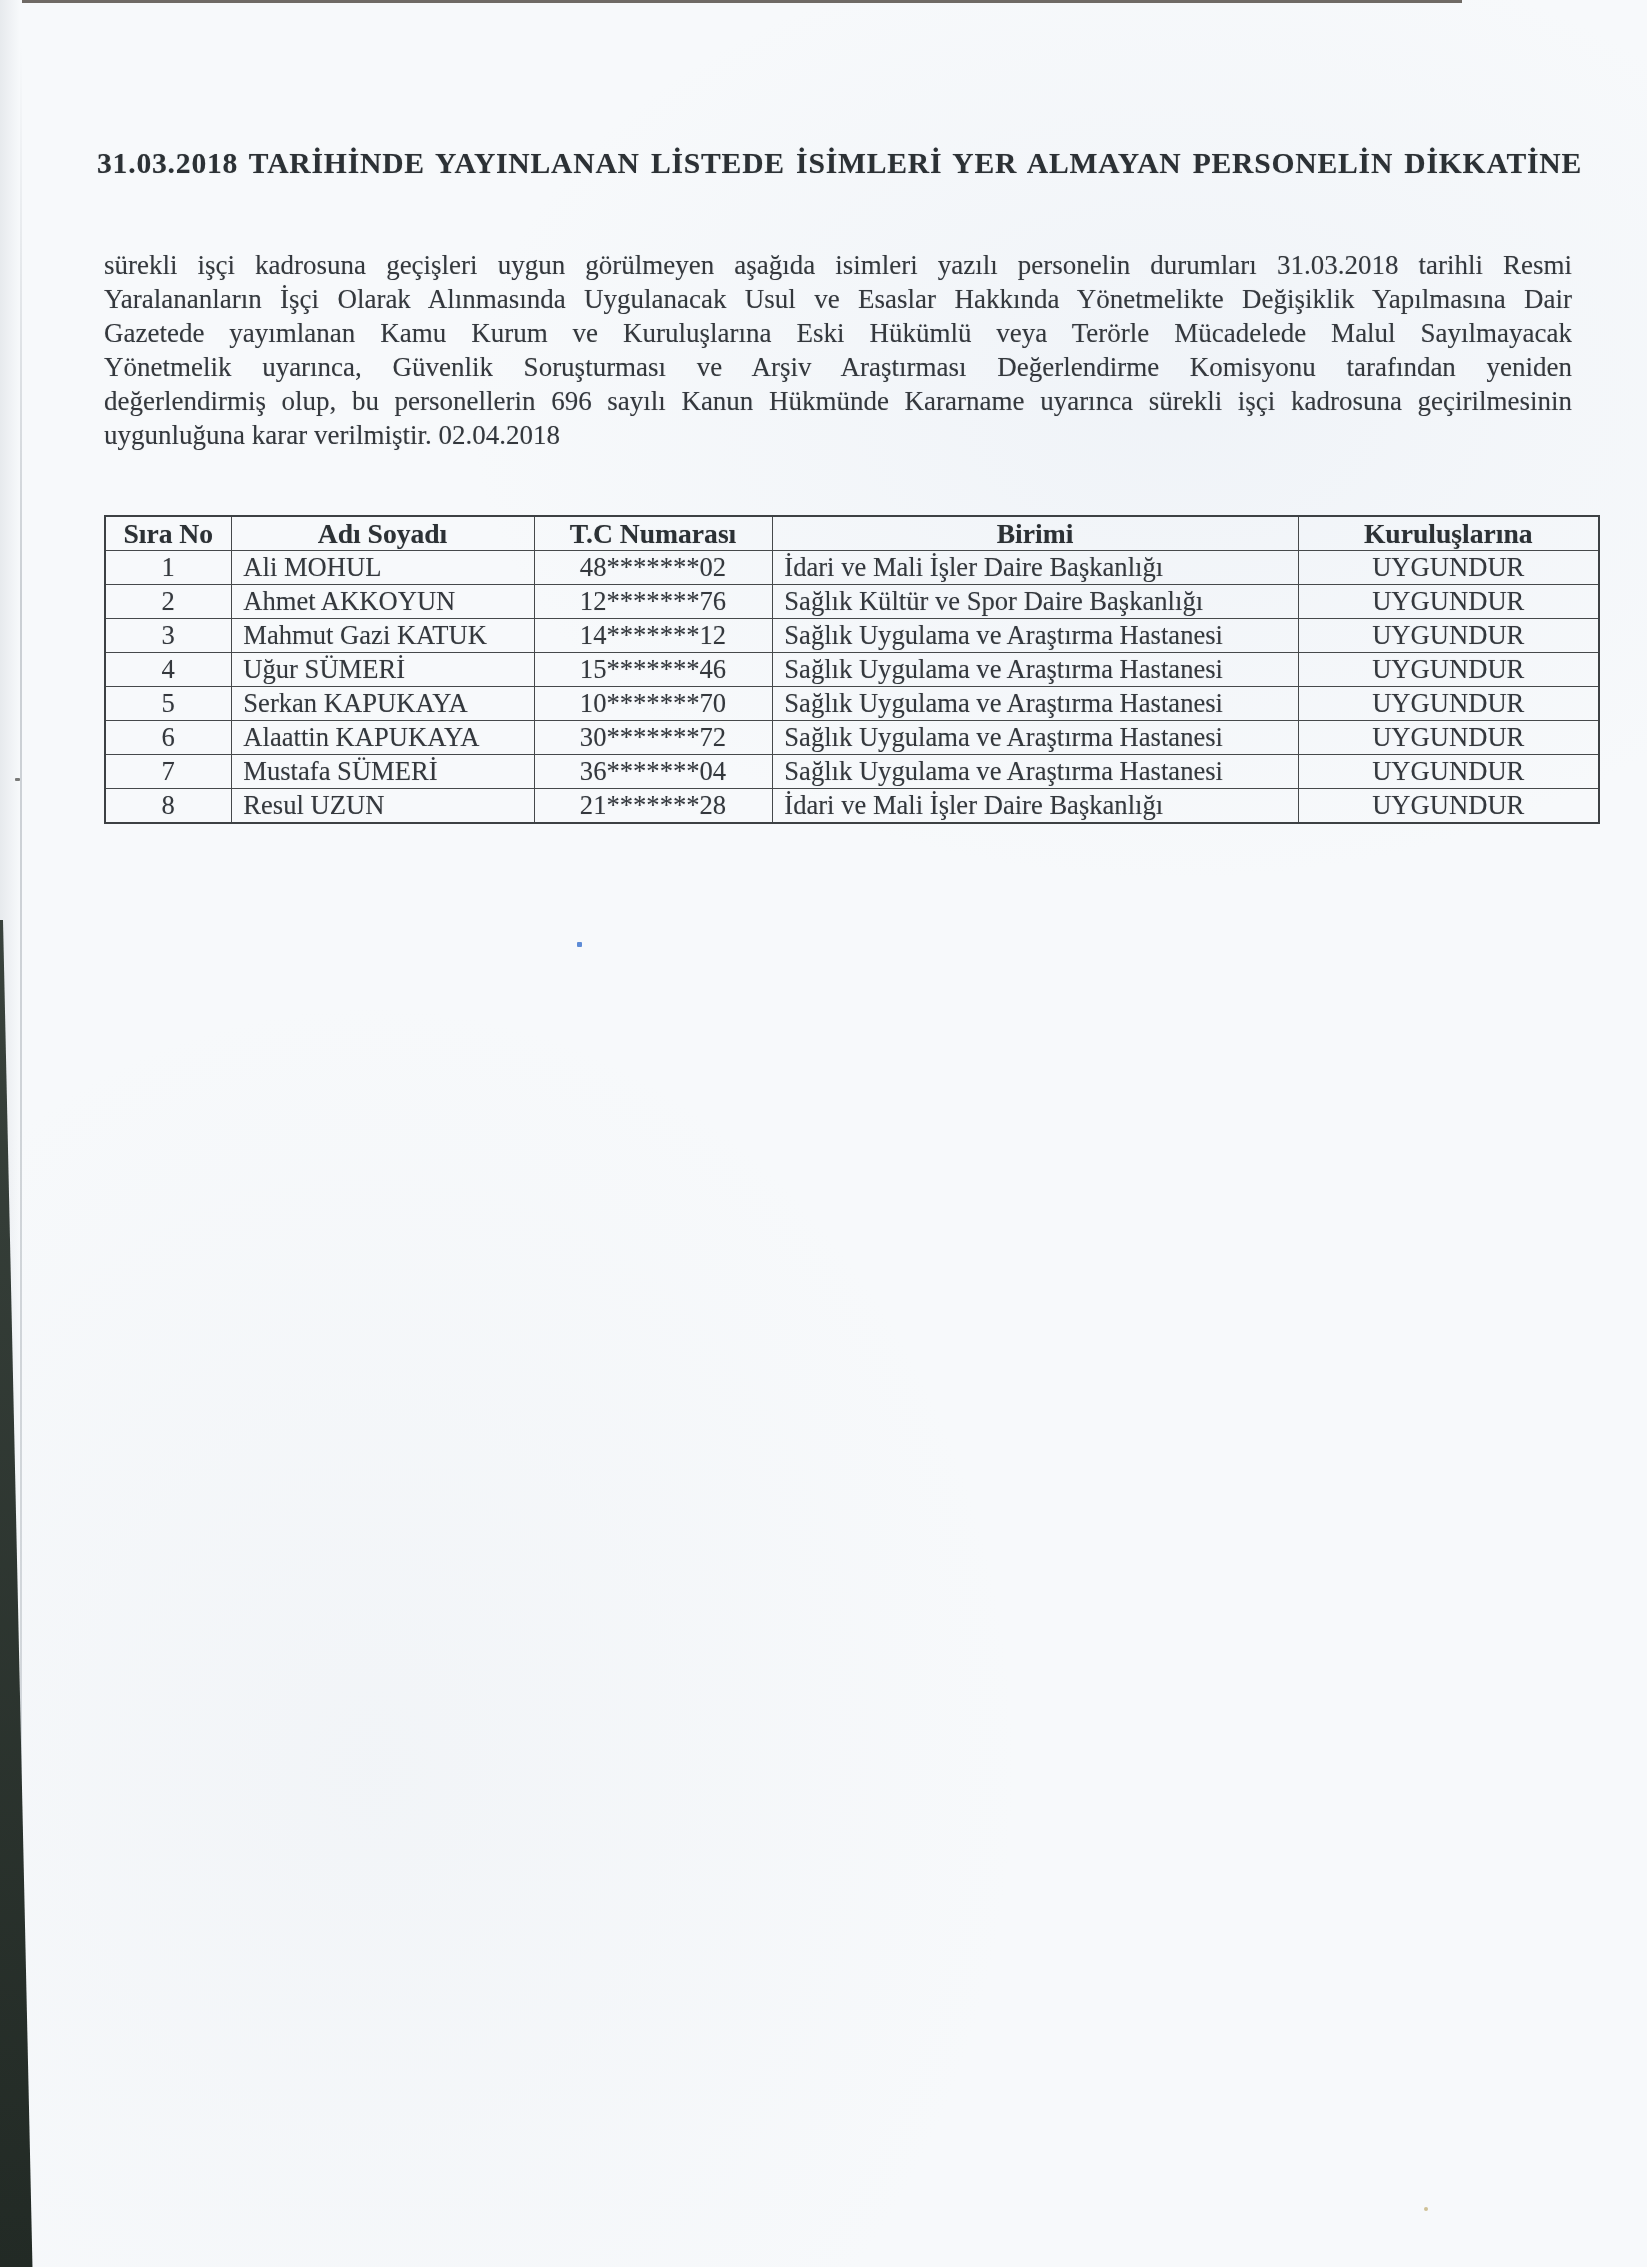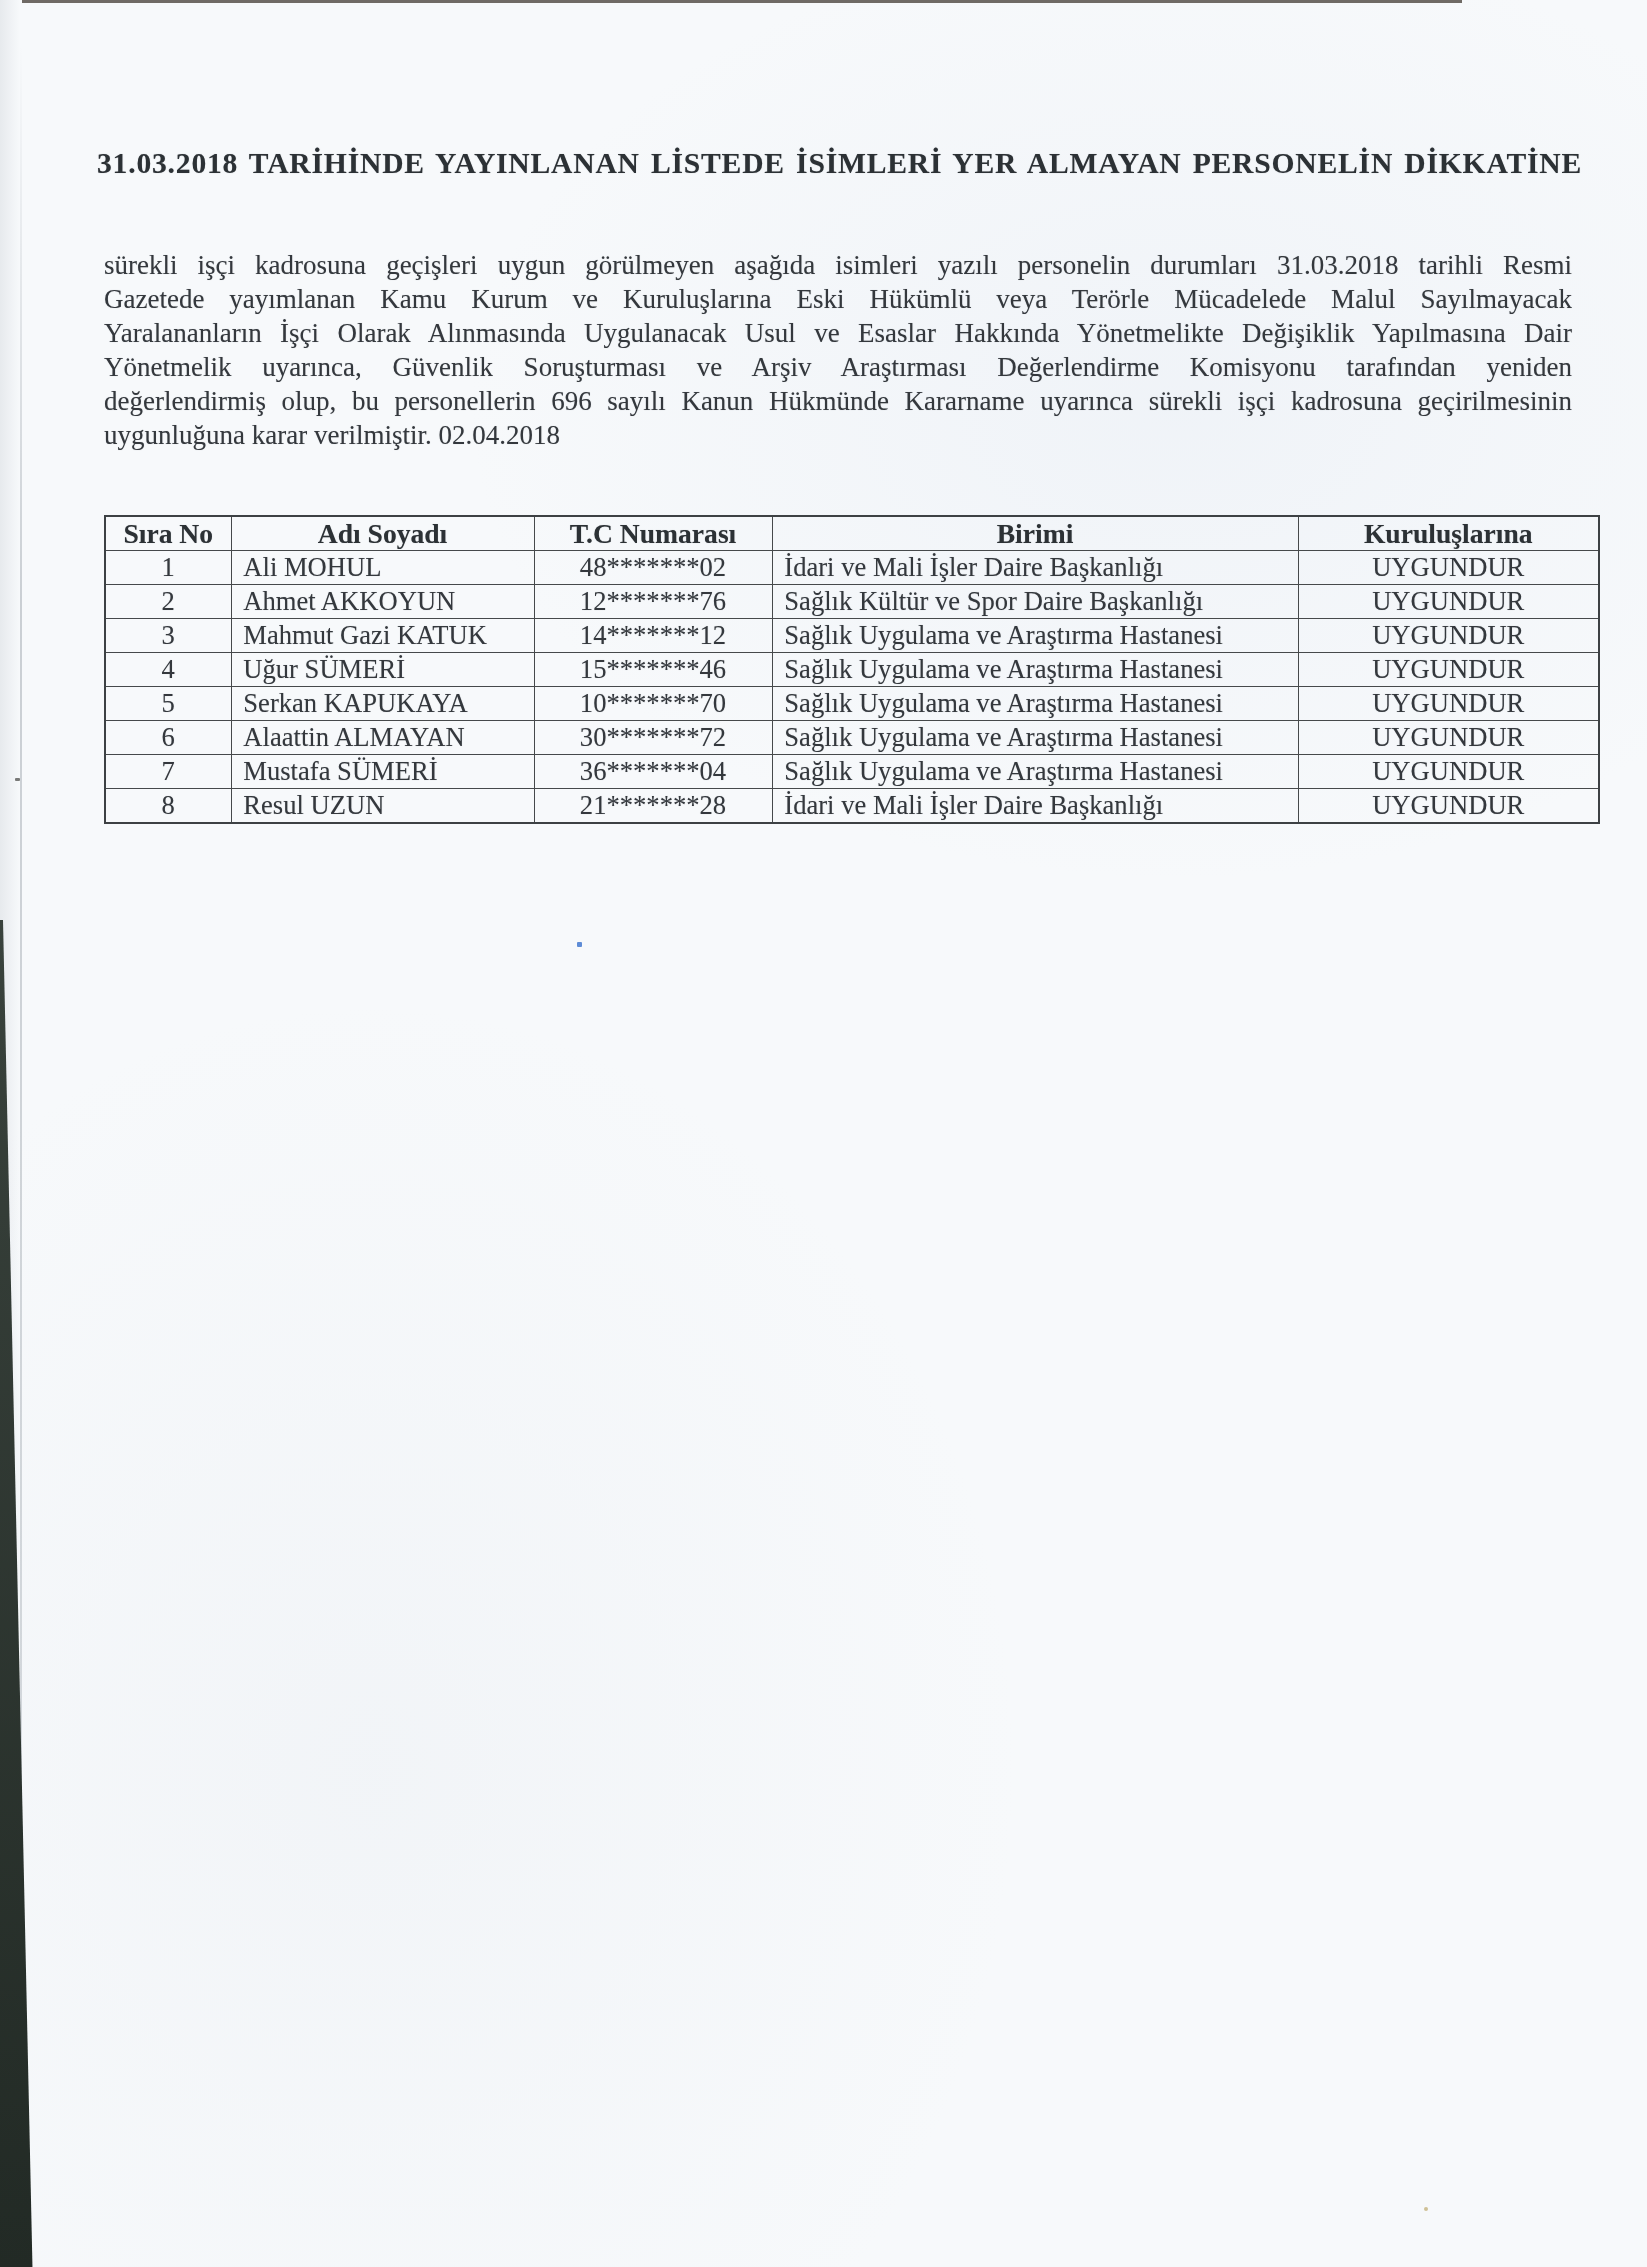--- a/index.html
+++ b/index.html
@@ -83,22 +83,22 @@
   <div class="art dark-wedge"></div>
   <div class="art right-shade"></div>
   <div class="art speck-blue"></div>
   <div class="art speck-dark"></div>
   <div class="art speck-yellow"></div>
 
   <div class="doc-title">31.03.2018 TARİHİNDE YAYINLANAN LİSTEDE İSİMLERİ YER ALMAYAN PERSONELİN DİKKATİNE</div>
 
   <div class="para">
     <div class="pline">sürekli işçi kadrosuna geçişleri uygun görülmeyen aşağıda isimleri yazılı personelin durumları 31.03.2018 tarihli Resmi</div>
+    <div class="pline">Yaralananların İşçi Olarak Alınmasında Uygulanacak Usul ve Esaslar Hakkında Yönetmelikte Değişiklik Yapılmasına Dair</div>
     <div class="pline">Gazetede yayımlanan Kamu Kurum ve Kuruluşlarına Eski Hükümlü veya Terörle Mücadelede Malul Sayılmayacak</div>
-    <div class="pline">Yaralananların İşçi Olarak Alınmasında Uygulanacak Usul ve Esaslar Hakkında Yönetmelikte Değişiklik Yapılmasına Dair</div>
     <div class="pline">Yönetmelik uyarınca, Güvenlik Soruşturması ve Arşiv Araştırması Değerlendirme Komisyonu tarafından yeniden</div>
     <div class="pline">değerlendirmiş olup, bu personellerin 696 sayılı Kanun Hükmünde Kararname uyarınca sürekli işçi kadrosuna geçirilmesinin</div>
     <div class="pline last">uygunluğuna karar verilmiştir. 02.04.2018</div>
   </div>
 
   <table class="personnel">
     <colgroup>
         <col style="width: 126px;">
         <col style="width: 303px;">
         <col style="width: 238px;">
@@ -145,21 +145,21 @@
         </tr>
         <tr>
           <td>5</td>
           <td>Serkan KAPUKAYA</td>
           <td>10*******70</td>
           <td>Sağlık Uygulama ve Araştırma Hastanesi</td>
           <td>UYGUNDUR</td>
         </tr>
         <tr>
           <td>6</td>
-          <td>Alaattin ALMAYAN</td>
+          <td>Alaattin KAPUKAYA</td>
           <td>30*******72</td>
           <td>Sağlık Uygulama ve Araştırma Hastanesi</td>
           <td>UYGUNDUR</td>
         </tr>
         <tr>
           <td>7</td>
           <td>Mustafa SÜMERİ</td>
           <td>36*******04</td>
           <td>Sağlık Uygulama ve Araştırma Hastanesi</td>
           <td>UYGUNDUR</td>

